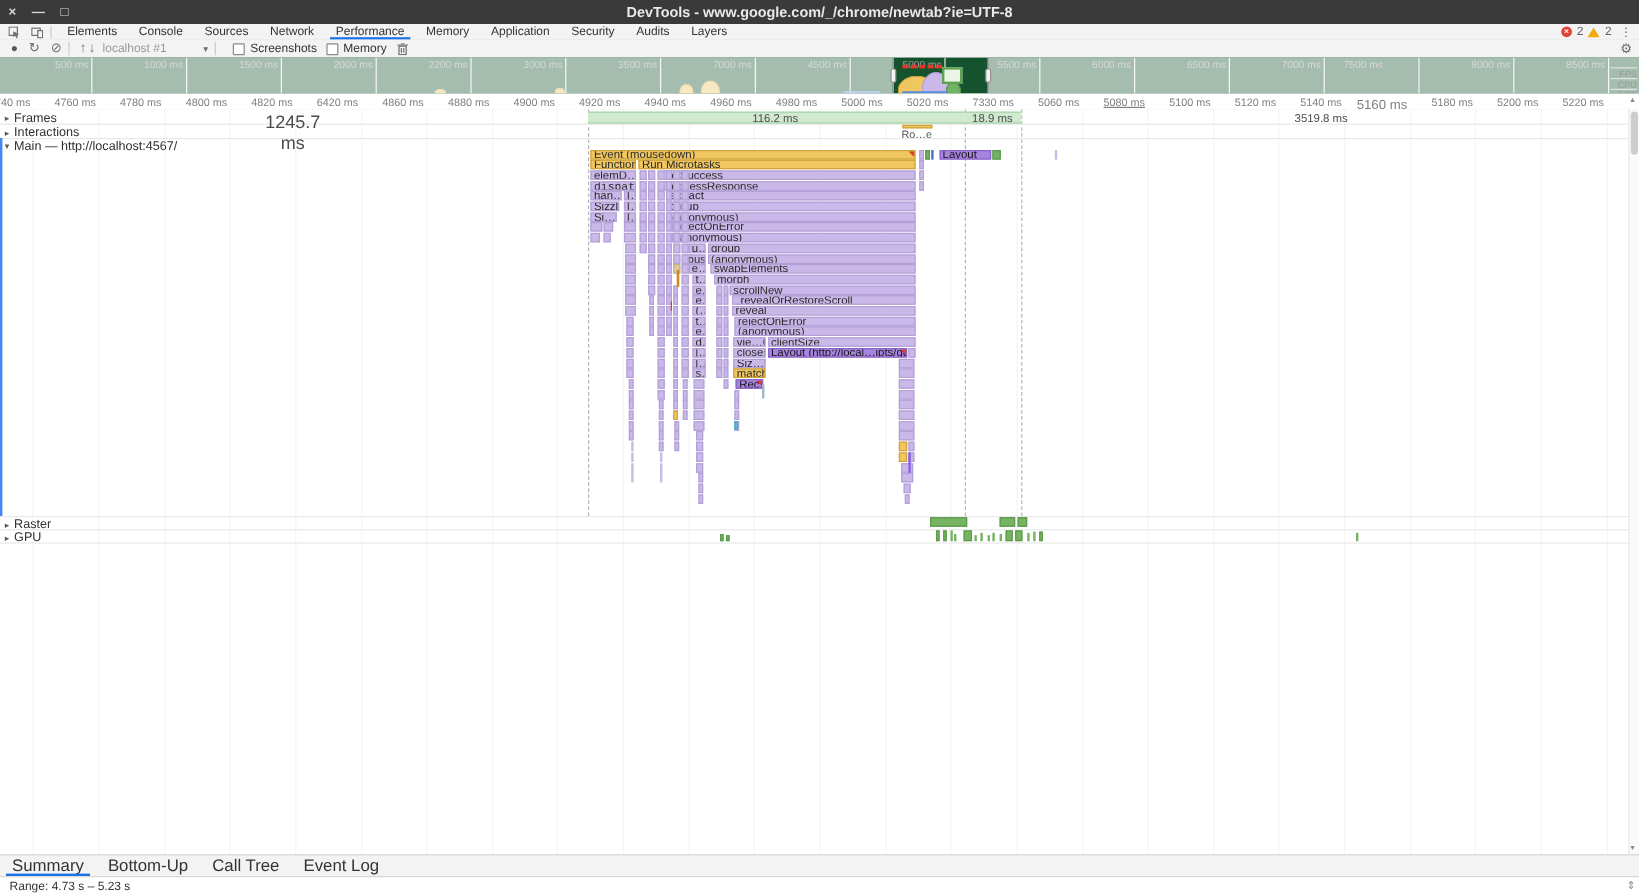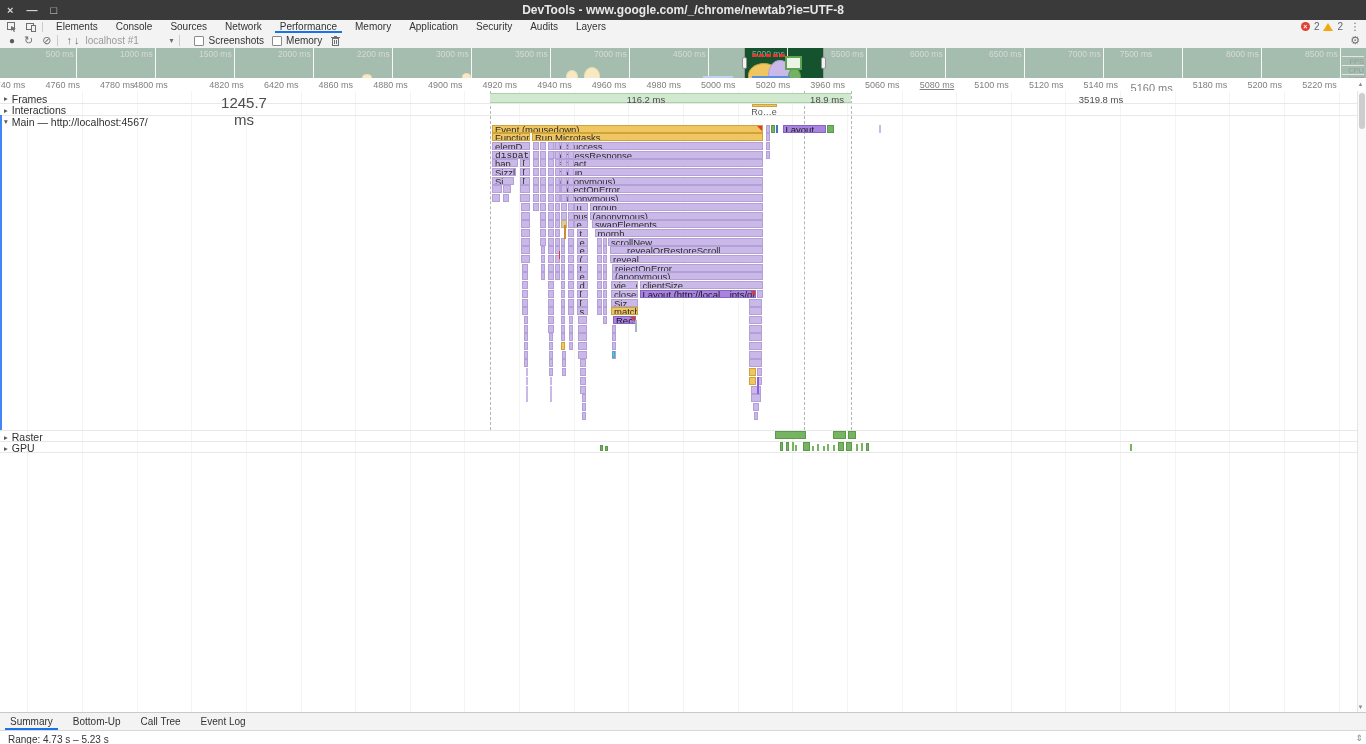--- a/index.html
+++ b/index.html
@@ -34,21 +34,21 @@
   #toolbar .gear{margin-left:auto;margin-right:6px;color:#6e6e6e;font-size:11px;}
   
   #overview{position:absolute;left:0;top:48px;width:1366px;height:30px;background:#14532d;overflow:hidden;}
   
   #ruler{position:absolute;left:0;top:78px;width:1366px;height:13px;background:#fff;border-bottom:1px solid #d9d9d9;}
   
   #timeline{position:absolute;left:0;top:91px;width:1366px;height:621px;background:#fff;overflow:hidden;}
   
   #details{position:absolute;left:0;top:712px;width:1366px;height:32px;border-top:1px solid #c9c9c9;background:#fff;}
   #dtabs{position:absolute;left:0;top:0;width:1366px;height:17px;background:#f3f3f3;border-bottom:1px solid #d8d8d8;
-       display:flex;align-items:center;font-size:10px;color:#333;}
+       display:flex;align-items:center;font-size:14px;color:#333;}
   .dtab{padding:0 10px;height:17px;line-height:17px;position:relative;}
   .dtab.sel:after{content:"";position:absolute;left:5px;right:5px;bottom:0;height:2px;background:#1a73e8;}
   #rangeText{position:absolute;left:8px;top:21px;font-size:10px;color:#333;}
   #resizer{position:absolute;right:3px;top:20px;font-size:9px;color:#8a8a8a;}
   svg{display:block;}
 </style>
 </head>
 <body>
 
 <div id="titlebar">
@@ -181,33 +181,33 @@
     <div style="left: 820.5px; top: 9px; width: 5px; height: 12px; background: rgb(242, 242, 242); border: 1px solid rgb(145, 145, 145); border-radius: 2px; box-sizing: border-box; position: absolute;"></div>
     <div style="right: 2px; top: 8px; width: 22px; text-align: right; font-size: 7.5px; color: rgb(153, 153, 153); border-top: 1px solid rgb(228, 228, 228); position: absolute;">FPS</div>
     <div style="right: 2px; top: 17px; width: 22px; text-align: right; font-size: 7.5px; color: rgb(153, 153, 153); border-top: 1px solid rgb(228, 228, 228); position: absolute;">CPU</div>
     <div style="right: 2px; top: 26px; width: 22px; text-align: right; font-size: 7.5px; color: rgb(153, 153, 153); border-top: 1px solid rgb(228, 228, 228); position: absolute;">NET</div>
   </div>
 
 <div id="ruler">
     <div style="left: -30.7px; top: 2px; width: 56px; text-align: right; font-size: 9px; color: rgb(128, 128, 128); position: absolute;">4740 ms</div>
     <div style="left: 23.94px; top: 2px; width: 56px; text-align: right; font-size: 9px; color: rgb(128, 128, 128); position: absolute;">4760 ms</div>
     <div style="left: 78.58px; top: 2px; width: 56px; text-align: right; font-size: 9px; color: rgb(128, 128, 128); position: absolute;">4780 ms</div>
-    <div style="left: 133.22px; top: 2px; width: 56px; text-align: left; font-size: 9px; color: rgb(128, 128, 128); position: absolute;">4800 ms</div>
+    <div style="left: 133.22px; top: 2px; width: 56px; text-align: right; font-size: 9px; color: rgb(128, 128, 128); position: absolute;">4800 ms</div>
     <div style="left: 187.86px; top: 2px; width: 56px; text-align: right; font-size: 9px; color: rgb(128, 128, 128); position: absolute;">4820 ms</div>
     <div style="left: 242.5px; top: 2px; width: 56px; text-align: right; font-size: 9px; color: rgb(128, 128, 128); position: absolute;">6420 ms</div>
     <div style="left: 297.14px; top: 2px; width: 56px; text-align: right; font-size: 9px; color: rgb(128, 128, 128); position: absolute;">4860 ms</div>
     <div style="left: 351.78px; top: 2px; width: 56px; text-align: right; font-size: 9px; color: rgb(128, 128, 128); position: absolute;">4880 ms</div>
     <div style="left: 406.42px; top: 2px; width: 56px; text-align: right; font-size: 9px; color: rgb(128, 128, 128); position: absolute;">4900 ms</div>
     <div style="left: 461.06px; top: 2px; width: 56px; text-align: right; font-size: 9px; color: rgb(128, 128, 128); position: absolute;">4920 ms</div>
     <div style="left: 515.7px; top: 2px; width: 56px; text-align: right; font-size: 9px; color: rgb(128, 128, 128); position: absolute;">4940 ms</div>
     <div style="left: 570.34px; top: 2px; width: 56px; text-align: right; font-size: 9px; color: rgb(128, 128, 128); position: absolute;">4960 ms</div>
     <div style="left: 624.98px; top: 2px; width: 56px; text-align: right; font-size: 9px; color: rgb(128, 128, 128); position: absolute;">4980 ms</div>
     <div style="left: 679.62px; top: 2px; width: 56px; text-align: right; font-size: 9px; color: rgb(128, 128, 128); position: absolute;">5000 ms</div>
     <div style="left: 734.26px; top: 2px; width: 56px; text-align: right; font-size: 9px; color: rgb(128, 128, 128); position: absolute;">5020 ms</div>
-    <div style="left: 788.9px; top: 2px; width: 56px; text-align: right; font-size: 9px; color: rgb(128, 128, 128); position: absolute;">3960 ms</div>
+    <div style="left: 788.9px; top: 2px; width: 56px; text-align: right; font-size: 9px; color: rgb(128, 128, 128); position: absolute;">7330 ms</div>
     <div style="left: 843.54px; top: 2px; width: 56px; text-align: right; font-size: 9px; color: rgb(128, 128, 128); position: absolute;">5060 ms</div>
     <div style="left: 898.18px; top: 2px; width: 56px; text-align: right; font-size: 9px; color: rgb(128, 128, 128); position: absolute; text-decoration: underline;">5080 ms</div>
     <div style="left: 952.82px; top: 2px; width: 56px; text-align: right; font-size: 9px; color: rgb(128, 128, 128); position: absolute;">5100 ms</div>
     <div style="left: 1007.46px; top: 2px; width: 56px; text-align: right; font-size: 9px; color: rgb(128, 128, 128); position: absolute;">5120 ms</div>
     <div style="left: 1062.1px; top: 2px; width: 56px; text-align: right; font-size: 9px; color: rgb(128, 128, 128); position: absolute;">5140 ms</div>
     <div style="left: 1116.74px; top: 4px; width: 56px; text-align: right; font-size: 11px; color: rgb(128, 128, 128); position: absolute;">5160 ms</div>
     <div style="left: 1171.38px; top: 2px; width: 56px; text-align: right; font-size: 9px; color: rgb(128, 128, 128); position: absolute;">5180 ms</div>
     <div style="left: 1226.02px; top: 2px; width: 56px; text-align: right; font-size: 9px; color: rgb(128, 128, 128); position: absolute;">5200 ms</div>
     <div style="left: 1280.66px; top: 2px; width: 56px; text-align: right; font-size: 9px; color: rgb(128, 128, 128); position: absolute;">5220 ms</div>
     <div style="right: 1px; top: 3px; width: 9px; text-align: center; font-size: 6px; color: rgb(138, 138, 138); position: absolute;">▲</div>
@@ -313,21 +313,21 @@
     <div style="left: 589.5px; top: 111.8px; width: 173.5px; height: 8px; background: rgb(201, 184, 232); box-sizing: border-box; font-size: 9.5px; line-height: 7px; color: rgb(42, 42, 42); white-space: nowrap; overflow: hidden; padding-left: 2px; position: absolute; border: 1px solid rgb(178, 160, 215);">group</div>
     <div style="left: 570px; top: 120.5px; width: 17.5px; height: 8px; background: rgb(201, 184, 232); box-sizing: border-box; font-size: 9.5px; line-height: 7px; color: rgb(42, 42, 42); white-space: nowrap; overflow: hidden; padding-left: 2px; position: absolute; border: 1px solid rgb(178, 160, 215);">push</div>
     <div style="left: 589.5px; top: 120.5px; width: 173.5px; height: 8px; background: rgb(201, 184, 232); box-sizing: border-box; font-size: 9.5px; line-height: 7px; color: rgb(42, 42, 42); white-space: nowrap; overflow: hidden; padding-left: 2px; position: absolute; border: 1px solid rgb(178, 160, 215);">(anonymous)</div>
     <div style="left: 573.5px; top: 129.2px; width: 14px; height: 8px; background: rgb(201, 184, 232); box-sizing: border-box; font-size: 9.5px; line-height: 7px; color: rgb(42, 42, 42); white-space: nowrap; overflow: hidden; padding-left: 2px; position: absolute; border: 1px solid rgb(178, 160, 215);">e…</div>
     <div style="left: 592px; top: 129.2px; width: 171px; height: 8px; background: rgb(201, 184, 232); box-sizing: border-box; font-size: 9.5px; line-height: 7px; color: rgb(42, 42, 42); white-space: nowrap; overflow: hidden; padding-left: 2px; position: absolute; border: 1px solid rgb(178, 160, 215);">swapElements</div>
     <div style="left: 576.5px; top: 137.9px; width: 11.5px; height: 8px; background: rgb(201, 184, 232); box-sizing: border-box; font-size: 9.5px; line-height: 7px; color: rgb(42, 42, 42); white-space: nowrap; overflow: hidden; padding-left: 2px; position: absolute; border: 1px solid rgb(178, 160, 215);">t…r</div>
     <div style="left: 594.5px; top: 137.9px; width: 168.5px; height: 8px; background: rgb(201, 184, 232); box-sizing: border-box; font-size: 9.5px; line-height: 7px; color: rgb(42, 42, 42); white-space: nowrap; overflow: hidden; padding-left: 2px; position: absolute; border: 1px solid rgb(178, 160, 215);">morph</div>
     <div style="left: 576.5px; top: 146.6px; width: 11.5px; height: 8px; background: rgb(201, 184, 232); box-sizing: border-box; font-size: 9.5px; line-height: 7px; color: rgb(42, 42, 42); white-space: nowrap; overflow: hidden; padding-left: 2px; position: absolute; border: 1px solid rgb(178, 160, 215);">e…</div>
     <div style="left: 608px; top: 146.6px; width: 155px; height: 8px; background: rgb(201, 184, 232); box-sizing: border-box; font-size: 9.5px; line-height: 7px; color: rgb(42, 42, 42); white-space: nowrap; overflow: hidden; padding-left: 2px; position: absolute; border: 1px solid rgb(178, 160, 215);">scrollNew</div>
     <div style="left: 576.5px; top: 155.3px; width: 11.5px; height: 8px; background: rgb(201, 184, 232); box-sizing: border-box; font-size: 9.5px; line-height: 7px; color: rgb(42, 42, 42); white-space: nowrap; overflow: hidden; padding-left: 2px; position: absolute; border: 1px solid rgb(178, 160, 215);">e…</div>
-    <div style="left: 610px; top: 155.3px; width: 153px; height: 8px; background: rgb(201, 184, 232); box-sizing: border-box; font-size: 9.5px; line-height: 7px; color: rgb(42, 42, 42); white-space: nowrap; overflow: hidden; padding-left: 16px; position: absolute; border: 1px solid rgb(178, 160, 215);">revealOrRestoreScroll</div>
+    <div style="left: 610px; top: 155.3px; width: 153px; height: 8px; background: rgb(201, 184, 232); box-sizing: border-box; font-size: 9.5px; line-height: 7px; color: rgb(42, 42, 42); white-space: nowrap; overflow: hidden; padding-left: 6px; position: absolute; border: 1px solid rgb(178, 160, 215);">revealOrRestoreScroll</div>
     <div style="left: 576.5px; top: 164px; width: 11.5px; height: 8px; background: rgb(201, 184, 232); box-sizing: border-box; font-size: 9.5px; line-height: 7px; color: rgb(42, 42, 42); white-space: nowrap; overflow: hidden; padding-left: 2px; position: absolute; border: 1px solid rgb(178, 160, 215);">(…)</div>
     <div style="left: 610px; top: 164px; width: 153px; height: 8px; background: rgb(201, 184, 232); box-sizing: border-box; font-size: 9.5px; line-height: 7px; color: rgb(42, 42, 42); white-space: nowrap; overflow: hidden; padding-left: 2px; position: absolute; border: 1px solid rgb(178, 160, 215);">reveal</div>
     <div style="left: 576.5px; top: 172.7px; width: 11.5px; height: 8px; background: rgb(201, 184, 232); box-sizing: border-box; font-size: 9.5px; line-height: 7px; color: rgb(42, 42, 42); white-space: nowrap; overflow: hidden; padding-left: 2px; position: absolute; border: 1px solid rgb(178, 160, 215);">t…r</div>
     <div style="left: 612px; top: 172.7px; width: 151px; height: 8px; background: rgb(201, 184, 232); box-sizing: border-box; font-size: 9.5px; line-height: 7px; color: rgb(42, 42, 42); white-space: nowrap; overflow: hidden; padding-left: 2px; position: absolute; border: 1px solid rgb(178, 160, 215);">rejectOnError</div>
     <div style="left: 576.5px; top: 181.4px; width: 11.5px; height: 8px; background: rgb(201, 184, 232); box-sizing: border-box; font-size: 9.5px; line-height: 7px; color: rgb(42, 42, 42); white-space: nowrap; overflow: hidden; padding-left: 2px; position: absolute; border: 1px solid rgb(178, 160, 215);">e…</div>
     <div style="left: 612px; top: 181.4px; width: 151px; height: 8px; background: rgb(201, 184, 232); box-sizing: border-box; font-size: 9.5px; line-height: 7px; color: rgb(42, 42, 42); white-space: nowrap; overflow: hidden; padding-left: 2px; position: absolute; border: 1px solid rgb(178, 160, 215);">(anonymous)</div>
     <div style="left: 576.5px; top: 190.1px; width: 11.5px; height: 8px; background: rgb(201, 184, 232); box-sizing: border-box; font-size: 9.5px; line-height: 7px; color: rgb(42, 42, 42); white-space: nowrap; overflow: hidden; padding-left: 2px; position: absolute; border: 1px solid rgb(178, 160, 215);">d…</div>
     <div style="left: 611px; top: 190.1px; width: 26.5px; height: 8px; background: rgb(201, 184, 232); box-sizing: border-box; font-size: 9.5px; line-height: 7px; color: rgb(42, 42, 42); white-space: nowrap; overflow: hidden; padding-left: 2px; position: absolute; border: 1px solid rgb(178, 160, 215);">vie…Of</div>
     <div style="left: 639.5px; top: 190.1px; width: 123.5px; height: 8px; background: rgb(201, 184, 232); box-sizing: border-box; font-size: 9.5px; line-height: 7px; color: rgb(42, 42, 42); white-space: nowrap; overflow: hidden; padding-left: 2px; position: absolute; border: 1px solid rgb(178, 160, 215);">clientSize</div>
     <div style="left: 576.5px; top: 198.8px; width: 11.5px; height: 8px; background: rgb(201, 184, 232); box-sizing: border-box; font-size: 9.5px; line-height: 7px; color: rgb(42, 42, 42); white-space: nowrap; overflow: hidden; padding-left: 2px; position: absolute; border: 1px solid rgb(178, 160, 215);">[…]</div>

